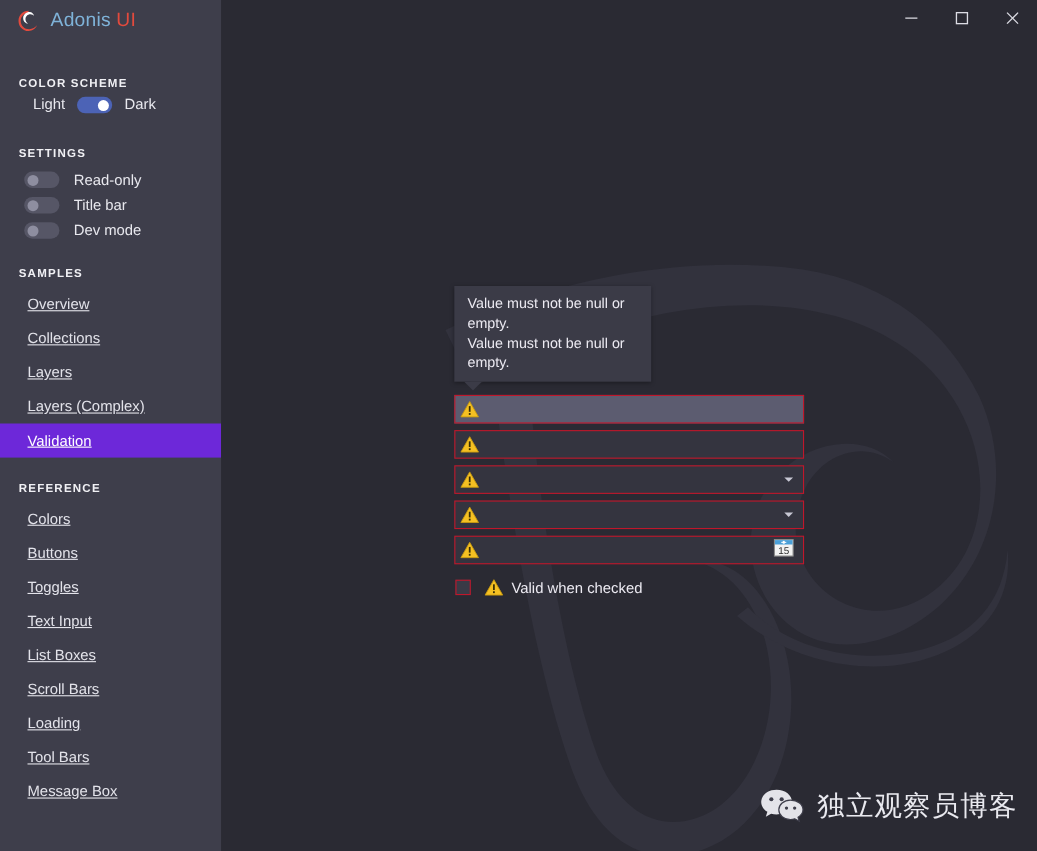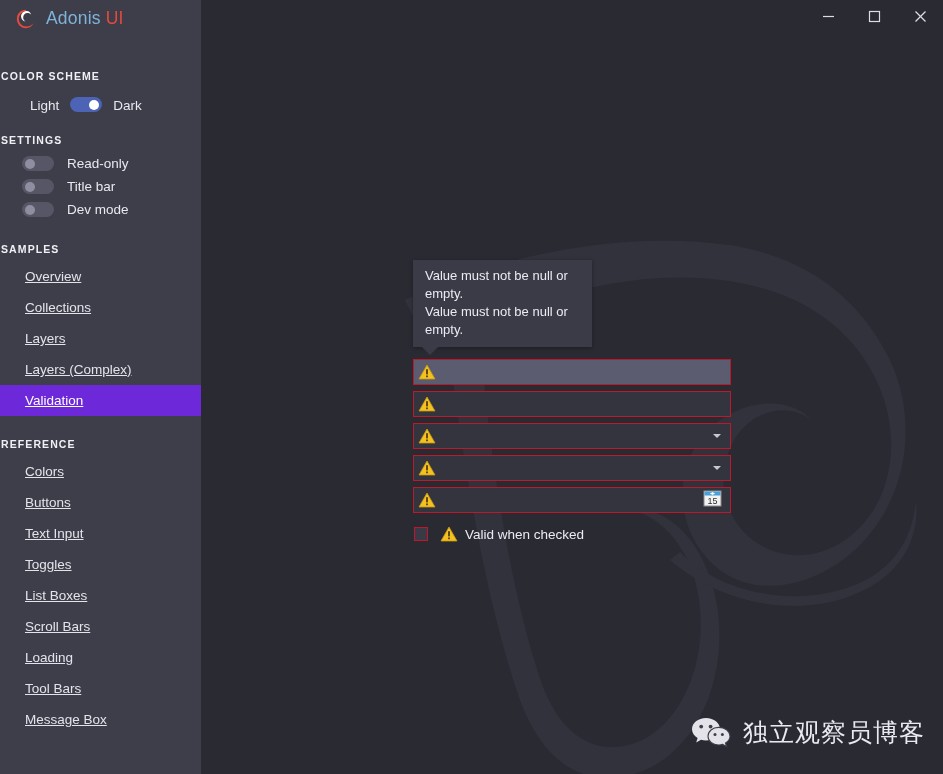--- a/index.html
+++ b/index.html
@@ -58,29 +58,29 @@
     white-space: nowrap;
   }
   .logo-adonis { color: #7fb3d9; }
   .logo-ui { color: #e24a3d; margin-left: 5px; }
 
   .section-head {
     font-size: 10.5px;
     font-weight: bold;
     letter-spacing: 1.1px;
     color: #f0f0f4;
-    padding-left: 1px;
+    padding-left: 17px;
     margin-top: 22px;
     margin-bottom: 6px;
     text-transform: uppercase;
   }
 
   .scheme-row {
     display: flex;
-    align-items: flex-end;
+    align-items: flex-start;
     padding-left: 30px;
     height: 24px;
     font-size: 13.5px;
     color: #e8e8ee;
   }
   .scheme-row .lbl { line-height: 1; }
 
   .switch {
     position: relative;
     width: 32px; height: 15px;
@@ -337,22 +337,22 @@
       <div class="nav-item">Collections</div>
       <div class="nav-item">Layers</div>
       <div class="nav-item">Layers (Complex)</div>
       <div class="nav-item active">Validation</div>
     </div>
 
     <div class="section-head">REFERENCE</div>
     <div class="nav-group">
       <div class="nav-item">Colors</div>
       <div class="nav-item">Buttons</div>
+      <div class="nav-item">Toggles</div>
       <div class="nav-item">Text Input</div>
-      <div class="nav-item">Toggles</div>
       <div class="nav-item">List Boxes</div>
       <div class="nav-item">Scroll Bars</div>
       <div class="nav-item">Loading</div>
       <div class="nav-item">Tool Bars</div>
       <div class="nav-item">Message Box</div>
     </div>
   </div>
 
   <div class="form-area">
 

